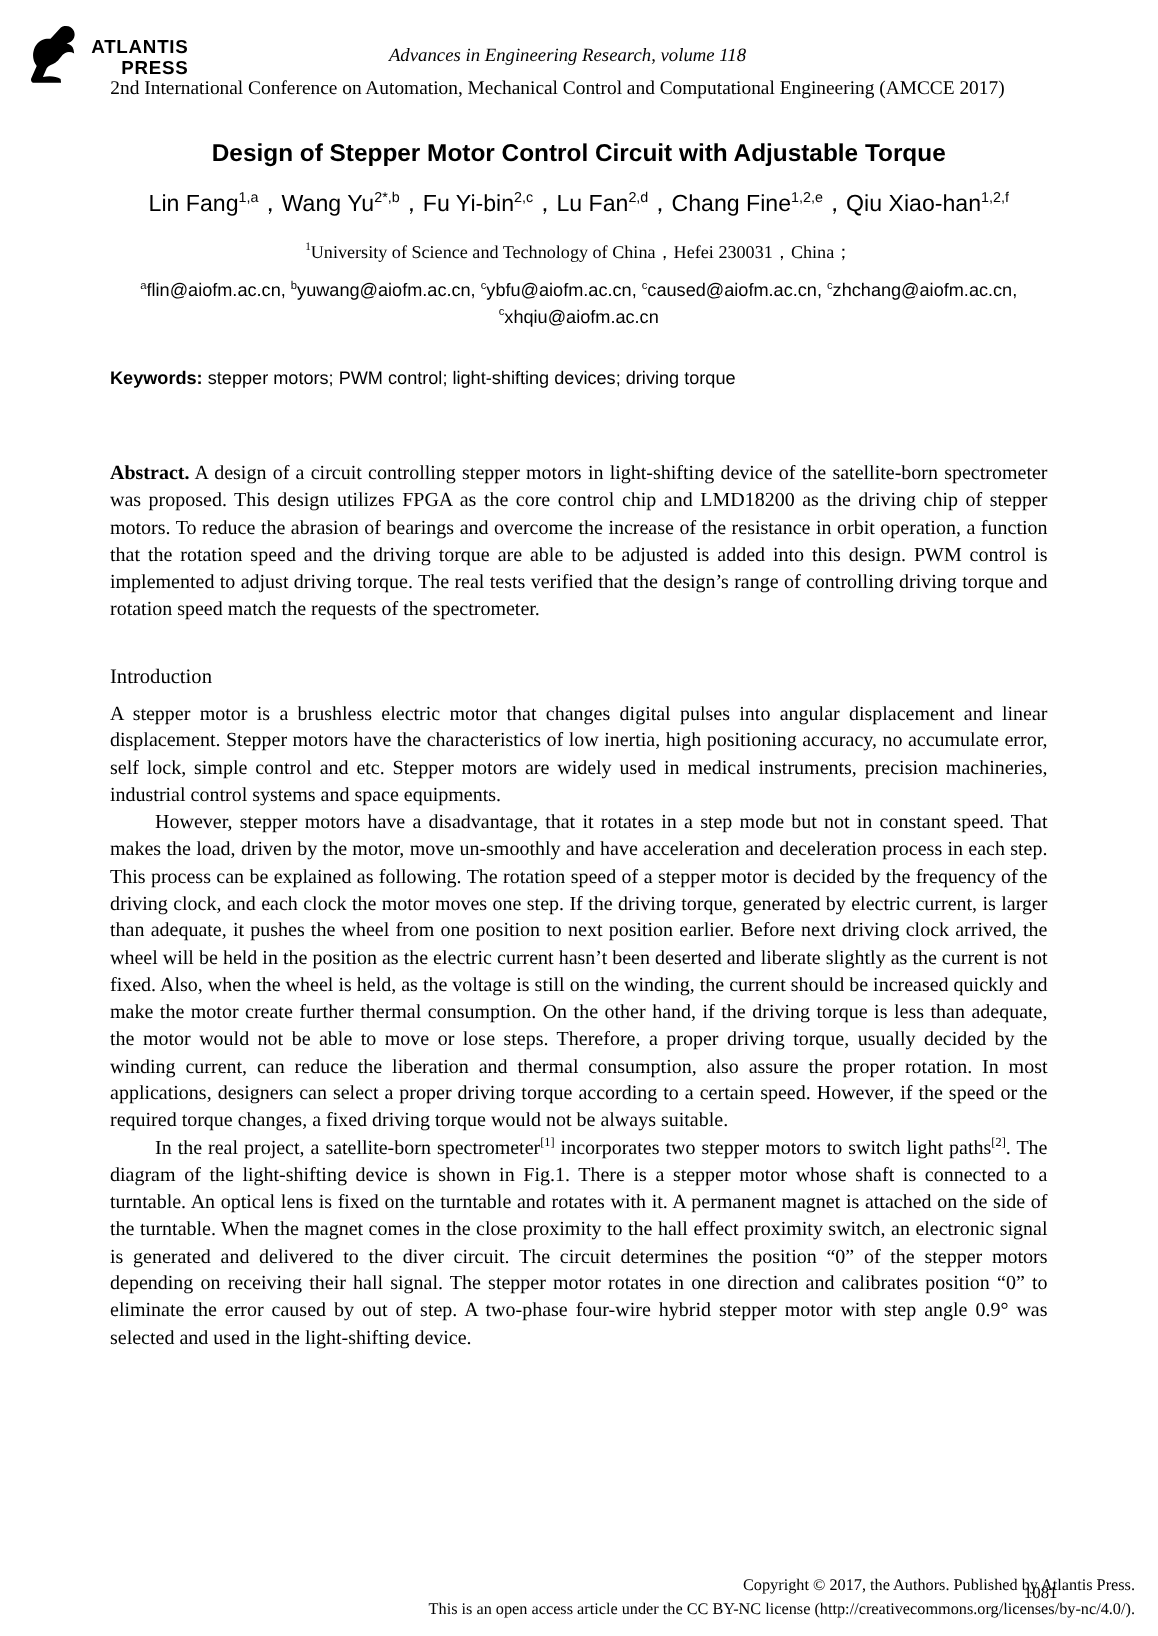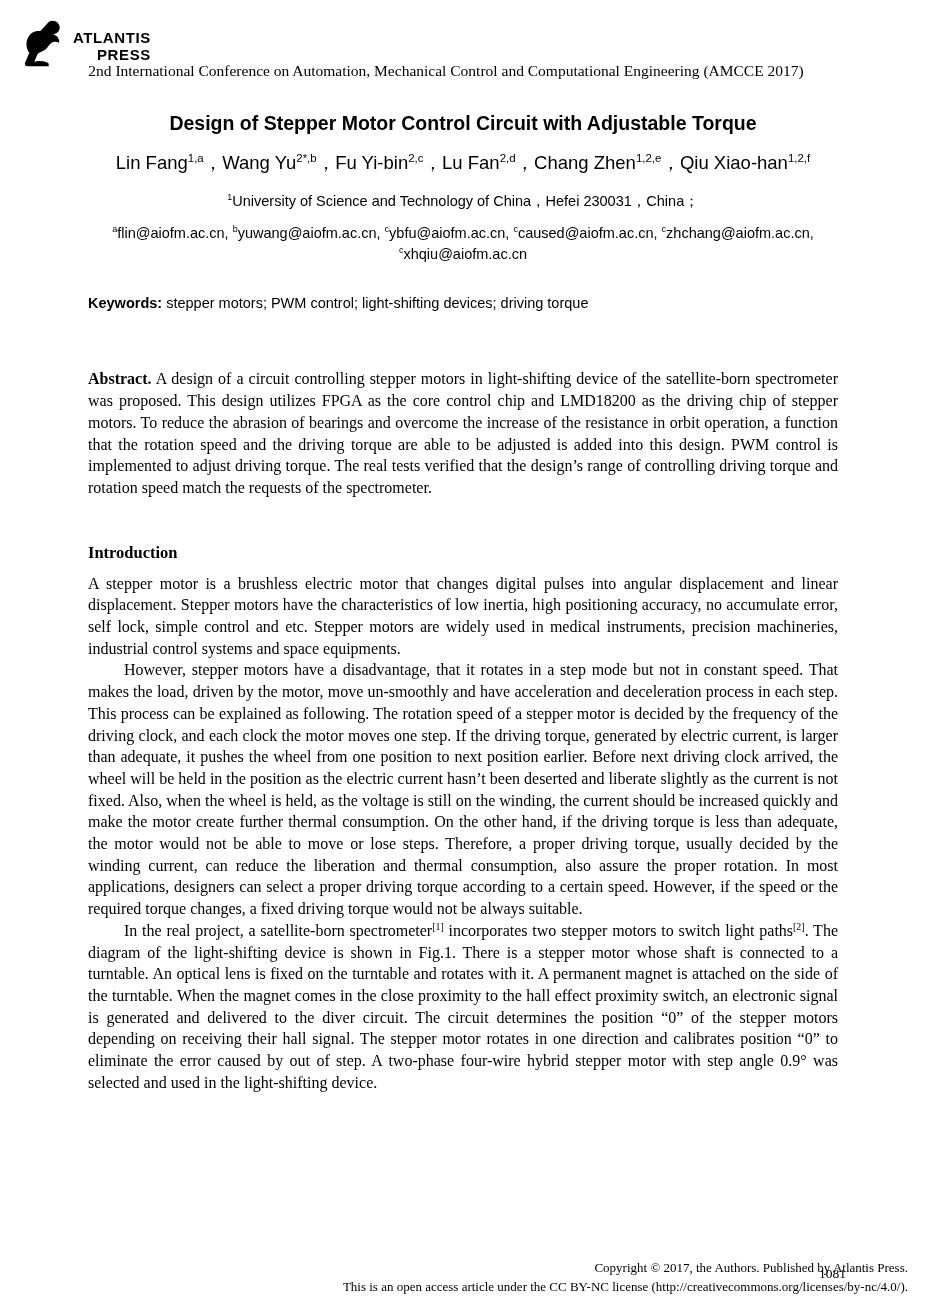--- a/index.html
+++ b/index.html
@@ -29,33 +29,33 @@
   .title {
     margin:112px 0 0 0; text-align:center;
     font-family:"Liberation Sans", sans-serif; font-weight:bold; font-size:19.5px;
     line-height:1.2;
   }
   .authors {
     margin-top:14px; text-align:center;
     font-family:"Liberation Sans", sans-serif; font-size:18.5px; line-height:27px;
   }
   .authors sup, .affil sup, .emails sup { font-size:62%; line-height:0; }
-  .affil { text-align:center; font-family:Liberation Sans, sans-serif; }
+  .affil { text-align:center; font-family:Liberation Serif, serif; }
   .affil1 { margin-top:16px; font-size:14.5px; }
   .affil2 { margin-top:14px; font-size:15px; }
   .emails {
     margin-top:12px; text-align:center;
     font-family:"Liberation Sans", sans-serif; font-size:14.5px; line-height:21px;
     overflow-wrap:anywhere;
   }
   .keywords { margin-top:30px; font-family:"Liberation Sans", sans-serif; font-size:14.5px; }
   .keywords .lbl { font-weight:bold; }
   .abstract { margin-top:57px; font-size:16px; line-height:21.7px; text-align:justify; }
   .abstract .lbl { font-weight:bold; }
-  .section-heading { margin-top:44px; font-weight:bold; font-size:16.5px; }
+  .section-heading { margin-top:32px; font-weight:normal; font-size:16.5px; }
   .para { margin:0; font-size:16px; line-height:21.7px; text-align:justify; }
   .para.first { margin-top:10px; }
   .para.indent { text-indent:36px; }
   .para sup { font-size:62%; line-height:0; }
   
   .footer {
     position:absolute; top:1258px; left:0; right:0; text-align:right;
     font-size:13px; line-height:19px;
   }
   .pagenum { position:absolute; top:1266px; right:62px; font-size:13.5px; }
@@ -67,28 +67,29 @@
 
   <div class="logo">
     <svg class="logo-figure" viewBox="0 0 50 58" xmlns="http://www.w3.org/2000/svg">
       <path fill="#000000" d="M29,3 a7.5,7.5 0 1,1 5,13.5 c3,0.8 5.5,2.6 6,5.5 l0.6,3.5 c-2.6,-1.4 -5.6,-1.6 -7.8,-0.4 c-3.8,2 -4.8,6.2 -8.6,8.4 c-2.6,1.5 -5.6,2 -7.4,4.6 l-3.4,7.9 c5.6,-1.2 11.4,-0.8 15.4,1.8 l0.4,3.2 l-23.4,0 c-2.2,0 -3.4,-2.2 -2.4,-4.2 l4.6,-10.4 c-2.8,-3.4 -3.8,-8.4 -2.8,-12.6 c1.2,-5.4 4.6,-9.6 10,-10.8 c1.6,-0.3 3.2,-0.4 4.8,-0.2 z"></path>
     </svg>
     <div class="logo-text">
       <div>ATLANTIS</div>
       <div>PRESS</div>
     </div>
   </div>
+  <div class="journal">Advances in Engineering Research, volume 118</div>
   <div class="conference">2nd International Conference on Automation, Mechanical Control and Computational Engineering (AMCCE 2017)</div>
 
   <div class="content">
 
     <h1 class="title">Design of Stepper Motor Control Circuit with Adjustable Torque</h1>
 
     <div class="authors">
-      <span><span>Lin Fang</span><sup>1,a</sup><span>，</span></span><span><span>Wang Yu</span><sup>2*,b</sup><span>，</span></span><span><span>Fu Yi-bin</span><sup>2,c</sup><span>，</span></span><span><span>Lu Fan</span><sup>2,d</sup><span>，</span></span><span><span>Chang Zhen</span><sup>1,2,e</sup><span>，</span></span><span><span>Qiu Xiao-han</span><sup>1,2,f</sup></span>
+      <span><span>Lin Fang</span><sup>1,a</sup><span>，</span></span><span><span>Wang Yu</span><sup>2*,b</sup><span>，</span></span><span><span>Fu Yi-bin</span><sup>2,c</sup><span>，</span></span><span><span>Lu Fan</span><sup>2,d</sup><span>，</span></span><span><span>Chang Fine</span><sup>1,2,e</sup><span>，</span></span><span><span>Qiu Xiao-han</span><sup>1,2,f</sup></span>
     </div>
 
     <div class="affil affil1"><sup>1</sup><span>University of Science and Technology of China，Hefei 230031，China；</span></div>
 
     <div class="emails">
       <span><sup>a</sup><span>flin@aiofm.ac.cn, </span></span><span><sup>b</sup><span>yuwang@aiofm.ac.cn, </span></span><span><sup>c</sup><span>ybfu@aiofm.ac.cn, </span></span><span><sup>c</sup><span>caused@aiofm.ac.cn, </span></span><span><sup>c</sup><span>zhchang@aiofm.ac.cn, </span></span><span><sup>c</sup><span>xhqiu@aiofm.ac.cn</span></span>
     </div>
 
     <div class="keywords">
       <span class="lbl">Keywords:</span><span> stepper motors; PWM control; light-shifting devices; driving torque</span>

